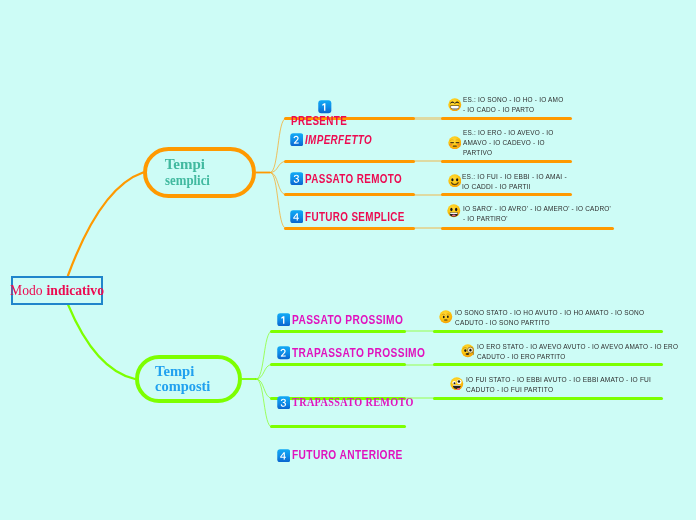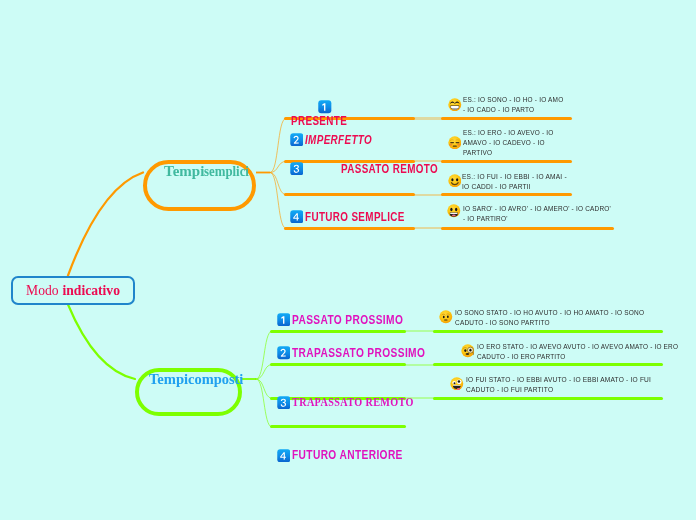--- a/index.html
+++ b/index.html
@@ -2,30 +2,30 @@
 <html><head>
 <meta charset="utf-8">
 <title>Modo indicativo</title>
 <style>
   html,body{margin:0;padding:0;}
   body{width:696px;height:520px;background:#cdfcf6;overflow:hidden;
        font-family:"Liberation Sans",sans-serif;}
   #stage{position:relative;width:696px;height:520px;background:#cdfcf6;}
   svg.links{position:absolute;left:0;top:0;width:696px;height:520px;pointer-events:none;}
 
-  #root{position:absolute;left:11px;top:275.5px;width:124px;height:29px;box-sizing:border-box;
-        border:2.6px solid #2085cb;border-radius:7px;
+  #root{position:absolute;left:11px;top:275.5px;width:92px;height:29px;box-sizing:border-box;
+        border:2.6px solid #2085cb;border-radius:0;
         display:flex;align-items:center;justify-content:center;
         font-family:"Liberation Serif",serif;font-size:13.6px;color:#ec0b51;white-space:nowrap;}
   #root .rb{font-weight:bold;margin-left:4px;}
   #root span{position:relative;top:1.3px;}
 
-  .pill{position:absolute;box-sizing:border-box;display:flex;flex-direction:row;
+  .pill{position:absolute;box-sizing:border-box;display:flex;flex-direction:column;
         align-items:flex-start;justify-content:center;
-        font-family:"Liberation Serif",serif;font-weight:bold;line-height:15.1px;text-align:left;margin-top:13px;}
+        font-family:"Liberation Serif",serif;font-weight:bold;line-height:15.1px;text-align:left;}
   #pill-simple{left:143px;top:147px;width:113px;height:51px;border:4px solid #ff9900;
                border-radius:26px;color:#41b99f;font-size:15px;padding-left:17.7px;}
   #pill-compound{left:135px;top:355px;width:107px;height:48px;border:4px solid #7dff00;
                  border-radius:24px;color:#21a1ef;font-size:14.6px;padding-left:16.1px;}
   .pill span{display:inline-block;transform-origin:left center;}
   #pill-simple .l2{font-size:0.92em;transform:scaleX(0.93);}
   #pill-compound .l2{font-size:1.0em;transform:scaleX(0.99);}
 
   .leafrow{position:absolute;display:flex;align-items:center;height:13px;}
   .badge{flex:none;display:block;}
@@ -144,21 +144,21 @@
     <rect x="17.8" y="14" width="9" height="2.9" rx="1.45" fill="#4c3c16"></rect>
     <path d="M5.4 10.6c1.9-2 5.3-2.3 7.5-.9" stroke="#e0a811" stroke-width="1.7" fill="none" stroke-linecap="round"></path>
     <path d="M26.6 10.6c-1.9-2-5.3-2.3-7.5-.9" stroke="#e0a811" stroke-width="1.7" fill="none" stroke-linecap="round"></path>
     <rect x="11.2" y="22.6" width="9.6" height="2.8" rx="1.4" fill="#4c3c16"></rect>
         </svg>
         <div class="notetxt" style="position: absolute; left: 462.6px; top: 128px; font-size: 6.8px; line-height: 10.1px; transform: scaleX(0.95);">ES.: IO ERO - IO AVEVO - IO
 AMAVO - IO CADEVO - IO
 PARTIVO</div>
       </div>
       <div class="uline" style="left: 284px; top: 192.9px; width: 131px; background: rgb(255, 153, 0);"></div>
-      <div class="leafrow" style="left: 289.9px; top: 162px; gap: 36px;">
+      <div class="leafrow" style="left: 289.9px; top: 172px;">
         <svg class="badge" width="13.6" height="13.6" viewBox="0 0 32 32">
           <defs>
             <linearGradient id="bg02" x1="0" y1="0" x2="0" y2="1">
               <stop offset="0%" stop-color="#12aaf5"></stop>
               <stop offset="55%" stop-color="#0e8ae6"></stop>
               <stop offset="100%" stop-color="#0a62cd"></stop>
             </linearGradient>
           </defs>
           <rect x="0.6" y="0.6" width="30.8" height="30.8" rx="7" fill="url(#bg02)"></rect>
           <path d="M15 25.6c-1.9 0-3.4-.5-4.5-1.5-1.1-1-1.8-2.4-1.9-4.2l3-.3c.1 1.1.5 2 1.1 2.6.6.6 1.4.9 2.4.9 1.1 0 1.9-.3 2.5-.9.6-.6.9-1.4.9-2.4 0-1-.3-1.8-1-2.3-.6-.5-1.6-.8-2.8-.8h-1.1v-2.4h1c1.1 0 1.9-.2 2.5-.7.6-.5.9-1.2.9-2.1 0-.9-.3-1.6-.8-2.1-.5-.5-1.3-.8-2.2-.8-.9 0-1.6.3-2.2.8-.6.5-.9 1.3-1 2.3l-3-.3c.2-1.6.9-2.9 1.9-3.8 1.1-.9 2.5-1.3 4.3-1.3 1.8 0 3.2.4 4.3 1.3 1.1.9 1.6 2.1 1.6 3.6 0 1-.3 1.8-.8 2.5-.5.7-1.3 1.2-2.2 1.5 1.1.3 2 .8 2.6 1.6.6.8.9 1.8.9 2.9 0 1.7-.6 3.1-1.8 4.1-1.2 1-2.7 1.5-4.6 1.5z" fill="#ffffff"></path>

